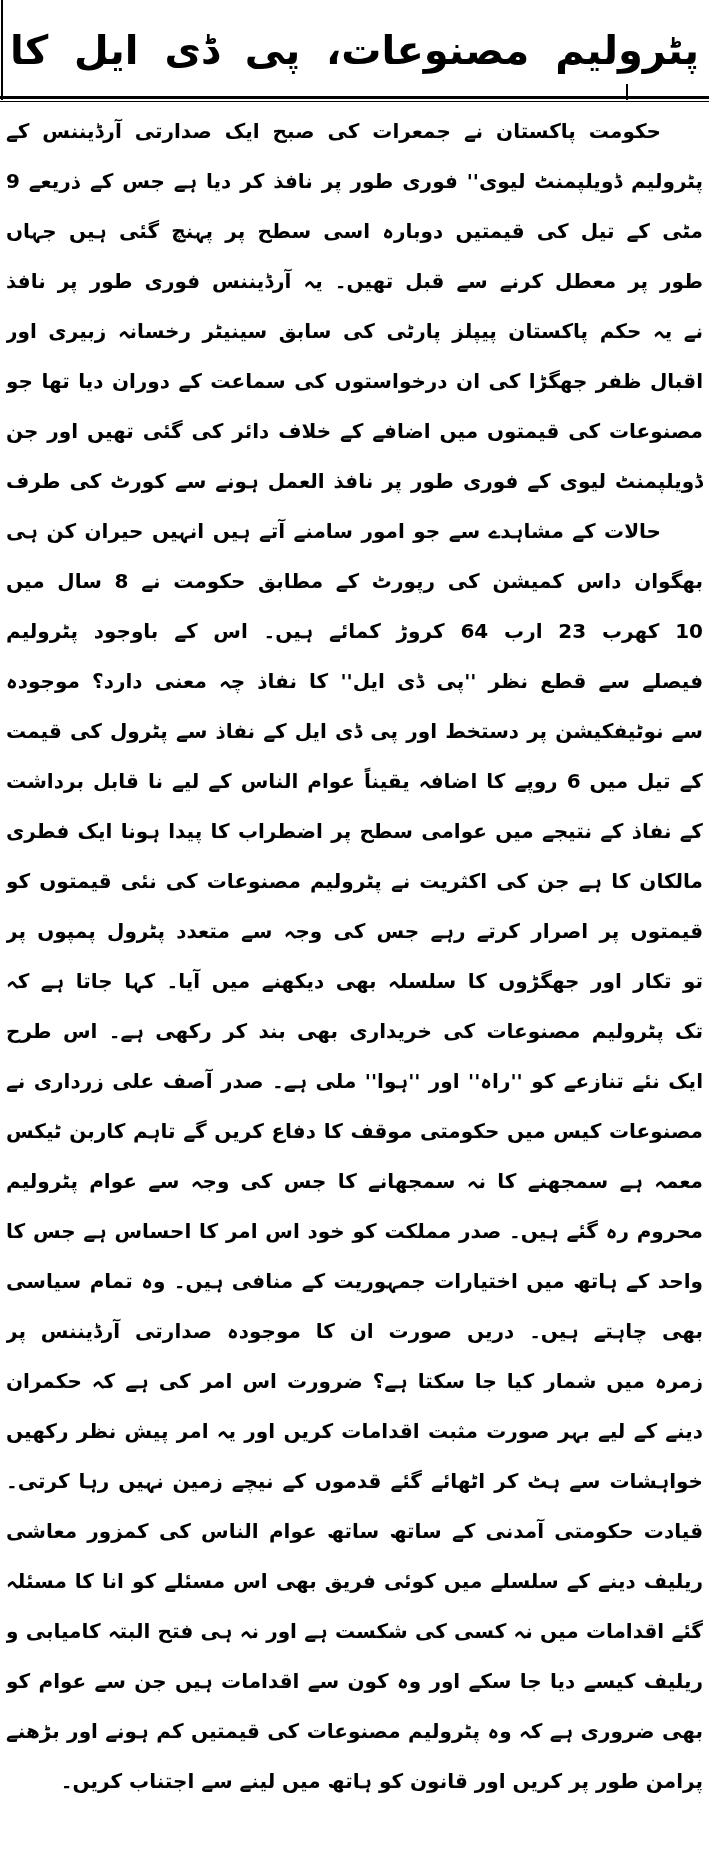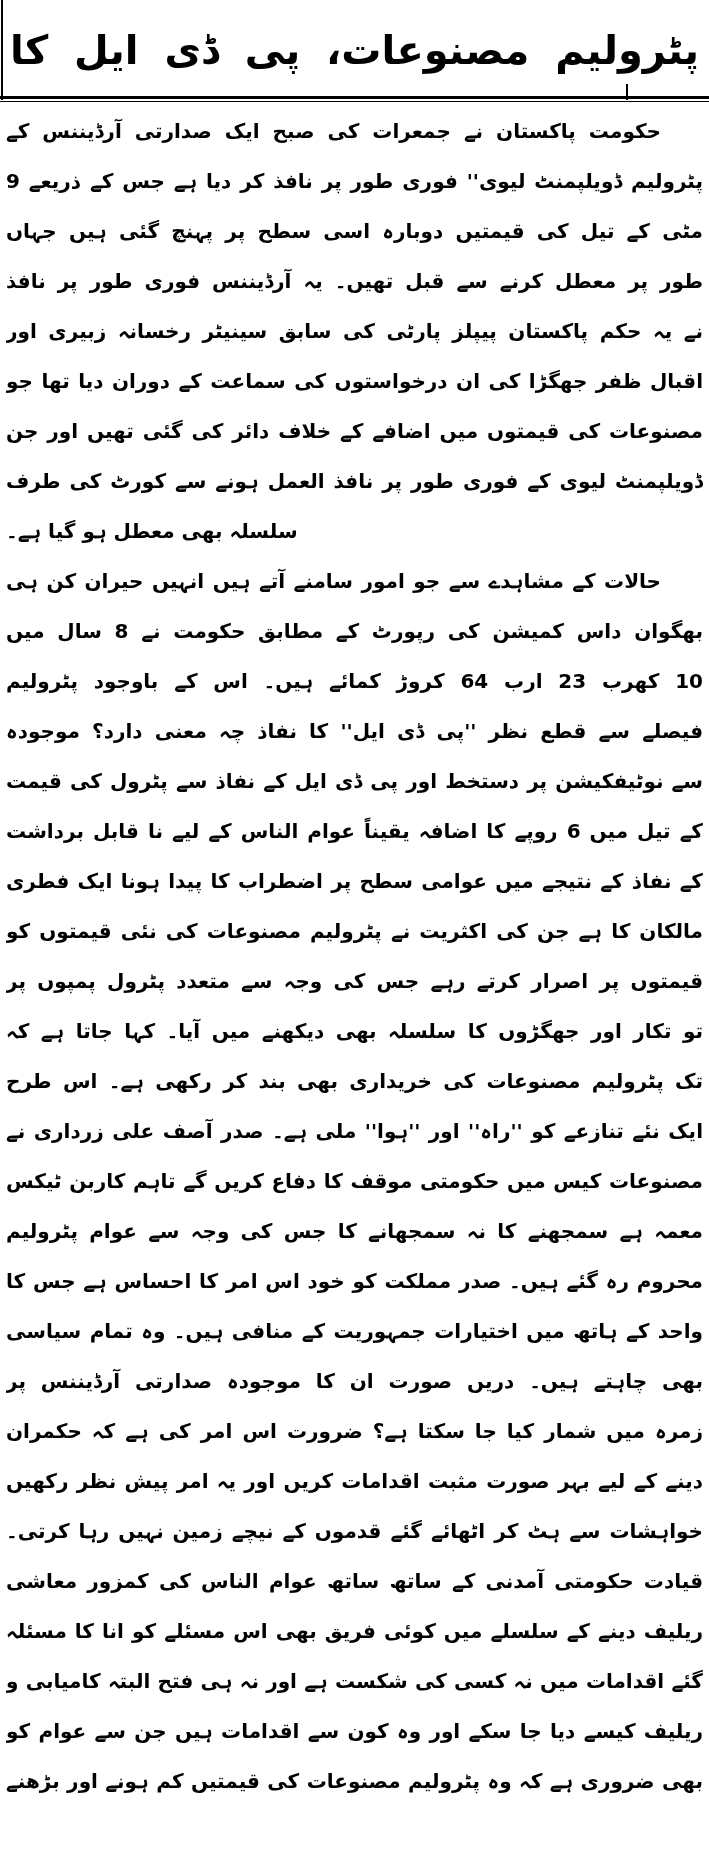--- a/index.html
+++ b/index.html
@@ -59,21 +59,20 @@
 
   <div class="article-body">
       <div class="line indent">حکومت پاکستان نے جمعرات کی صبح ایک صدارتی آرڈیننس کے ذریعے پٹرولیم مصنوعات پر</div>
       <div class="line">پٹرولیم ڈویلپمنٹ لیوی'' فوری طور پر نافذ کر دیا ہے جس کے ذریعے 9 جولائی سے پٹرول، ڈیزل اور</div>
       <div class="line">مٹی کے تیل کی قیمتیں دوبارہ اسی سطح پر پہنچ گئی ہیں جہاں سپریم کورٹ کی جانب سے کاربن ٹیکس عارضی</div>
       <div class="line">طور پر معطل کرنے سے قبل تھیں۔ یہ آرڈیننس فوری طور پر نافذ العمل ہوگا۔ یاد رہے کہ سپریم کورٹ</div>
       <div class="line">نے یہ حکم پاکستان پیپلز پارٹی کی سابق سینیٹر رخسانہ زبیری اور پاکستان مسلم لیگ کے سیکرٹری جنرل</div>
       <div class="line">اقبال ظفر جھگڑا کی ان درخواستوں کی سماعت کے دوران دیا تھا جو سابق حکومت کے دور میں پٹرولیم</div>
       <div class="line">مصنوعات کی قیمتوں میں اضافے کے خلاف دائر کی گئی تھیں اور جن کی سماعت جاری ہے۔ پٹرولیم</div>
       <div class="line">ڈویلپمنٹ لیوی کے فوری طور پر نافذ العمل ہونے سے کورٹ کی طرف سے عوام کو دیئے گئے ریلیف کا</div>
-      <div class="line left">سلسلہ بھی معطل ہو گیا ہے۔</div>
       <div class="line indent">حالات کے مشاہدے سے جو امور سامنے آتے ہیں انہیں حیران کن ہی کہا جا سکتا ہے۔ جسٹس (ر)</div>
       <div class="line">بھگوان داس کمیشن کی رپورٹ کے مطابق حکومت نے 8 سال میں پٹرولیم پر ٹیکسوں کی مد میں</div>
       <div class="line">10 کھرب 23 ارب 64 کروڑ کمائے ہیں۔ اس کے باوجود پٹرولیم مصنوعات کی قیمتیں کم کرنے کے</div>
       <div class="line">فیصلے سے قطع نظر ''پی ڈی ایل'' کا نفاذ چہ معنی دارد؟ موجودہ حالات کے تناظر میں صدر مملکت کی طرف</div>
       <div class="line">سے نوٹیفکیشن پر دستخط اور پی ڈی ایل کے نفاذ سے پٹرول کی قیمت میں 10 روپے، ڈیزل 8 روپے اور مٹی</div>
       <div class="line">کے تیل میں 6 روپے کا اضافہ یقیناً عوام الناس کے لیے نا قابل برداشت بوجھ ثابت ہوگا۔ پی ڈی ایل</div>
       <div class="line">کے نفاذ کے نتیجے میں عوامی سطح پر اضطراب کا پیدا ہونا ایک فطری عمل ہے۔ اس پر مستزاد رویہ پٹرول پمپ</div>
       <div class="line">مالکان کا ہے جن کی اکثریت نے پٹرولیم مصنوعات کی نئی قیمتوں کو اپنے اوپر لاگو ہی نہیں کیا تھا اور پرانی</div>
       <div class="line">قیمتوں پر اصرار کرتے رہے جس کی وجہ سے متعدد پٹرول پمپوں پر گاہکوں اور پمپ مالکان کے درمیان</div>
       <div class="line">تو تکار اور جھگڑوں کا سلسلہ بھی دیکھنے میں آیا۔ کہا جاتا ہے کہ پٹرول پمپوں نے موجودہ سٹاک کی فروخت</div>
@@ -85,14 +84,15 @@
       <div class="line">واحد کے ہاتھ میں اختیارات جمہوریت کے منافی ہیں۔ وہ تمام سیاسی قوتوں کے ساتھ سازگارِ تعلقات</div>
       <div class="line">بھی چاہتے ہیں۔ دریں صورت ان کا موجودہ صدارتی آرڈیننس پر دستخط کرنا اور پی ڈی ایل کا نفاذ کس</div>
       <div class="line">زمرہ میں شمار کیا جا سکتا ہے؟ ضرورت اس امر کی ہے کہ حکمران مہنگائی کے ہاتھوں مضطرب عوام کو ریلیف</div>
       <div class="line">دینے کے لیے بہر صورت مثبت اقدامات کریں اور یہ امر پیش نظر رکھیں کہ ریاستی امور میں عوام کی</div>
       <div class="line">خواہشات سے ہٹ کر اٹھائے گئے قدموں کے نیچے زمین نہیں رہا کرتی۔ توقع کی جا سکتی ہے کہ ملکی</div>
       <div class="line">قیادت حکومتی آمدنی کے ساتھ ساتھ عوام الناس کی کمزور معاشی صورت حال کا ادراک کرے گی اور عوام کو</div>
       <div class="line">ریلیف دینے کے سلسلے میں کوئی فریق بھی اس مسئلے کو انا کا مسئلہ نہیں بنائے گا۔ عوام کی بہتری کے لیے کیے</div>
       <div class="line">گئے اقدامات میں نہ کسی کی شکست ہے اور نہ ہی فتح البتہ کامیابی و کامرانی صرف اس امر میں ہے کہ عوام کو</div>
       <div class="line">ریلیف کیسے دیا جا سکے اور وہ کون سے اقدامات ہیں جن سے عوام کو خوشحالی میسر آ سکتی ہے۔ عوام کے لیے</div>
       <div class="line">بھی ضروری ہے کہ وہ پٹرولیم مصنوعات کی قیمتیں کم ہونے اور بڑھنے کے مضمرات پر غم و غصے کا اظہار</div>
+      <div class="line right">پرامن طور پر کریں اور قانون کو ہاتھ میں لینے سے اجتناب کریں۔</div>
     </div>
 </div>
 
 </body></html>

